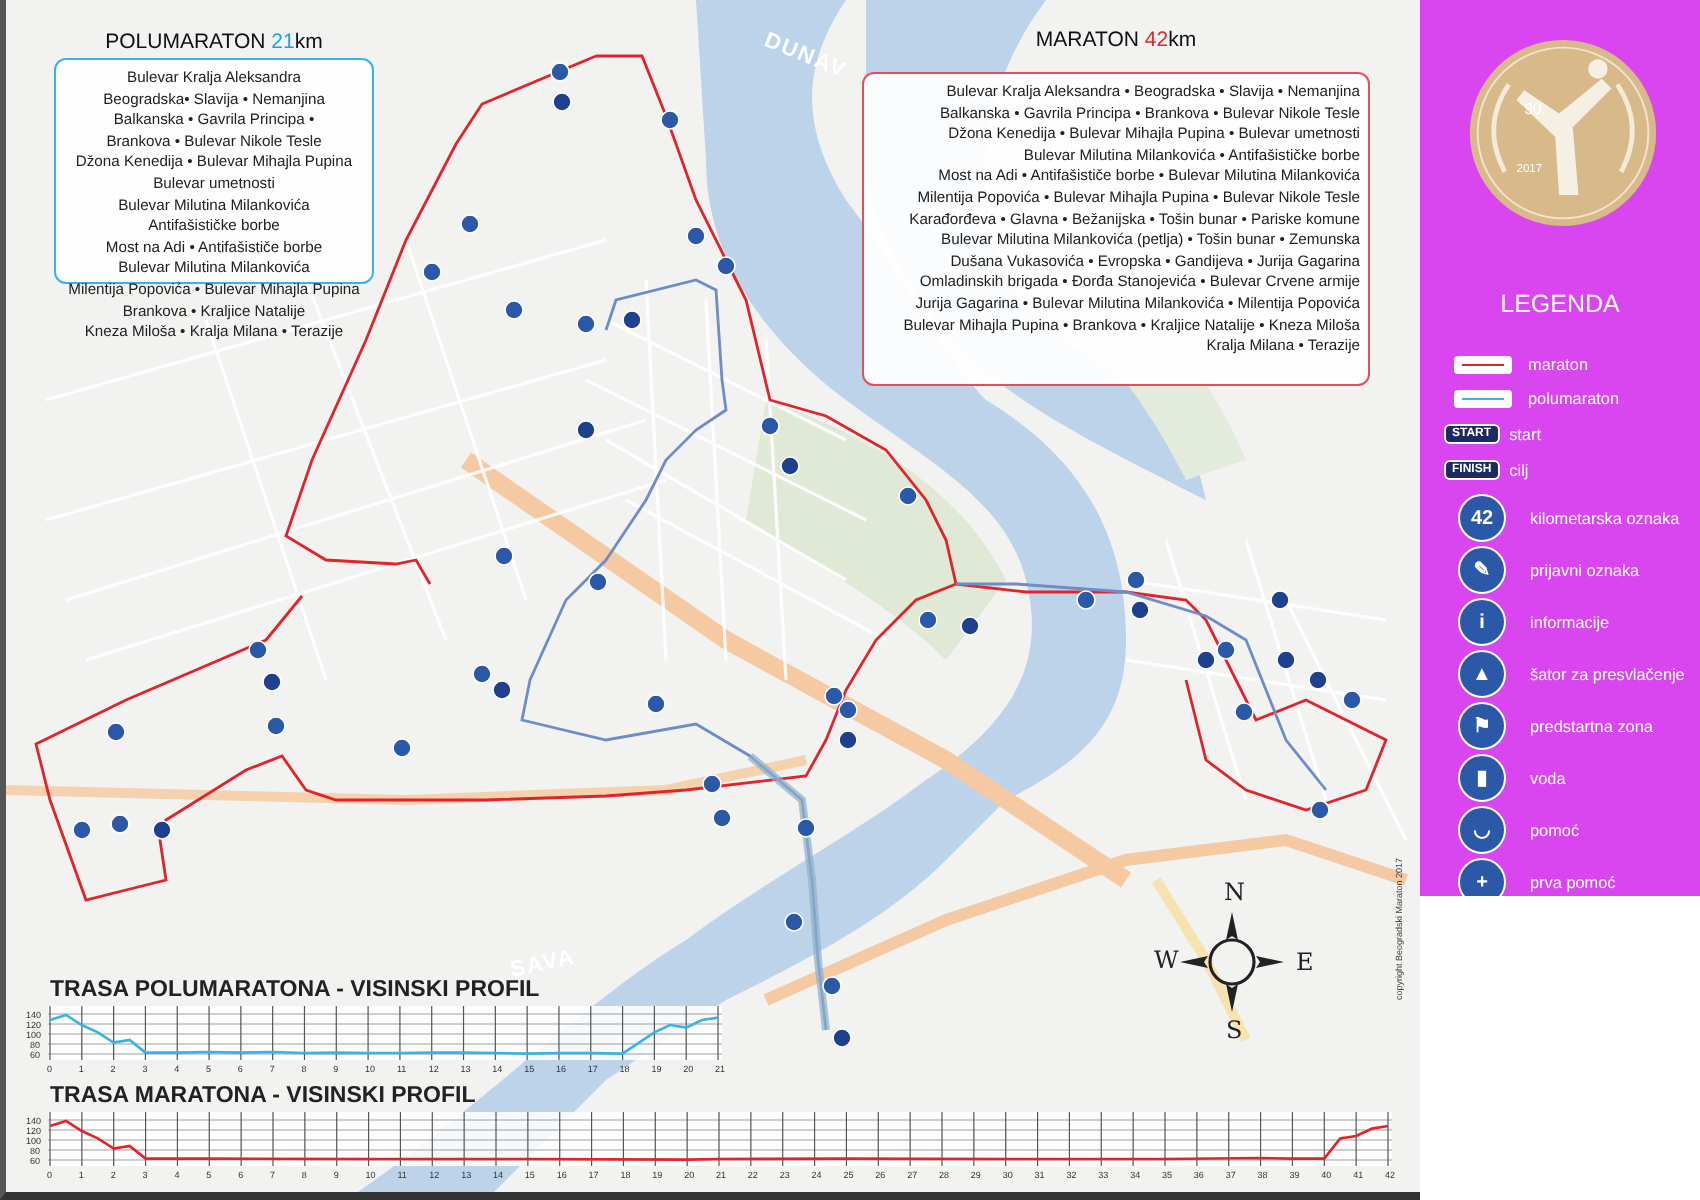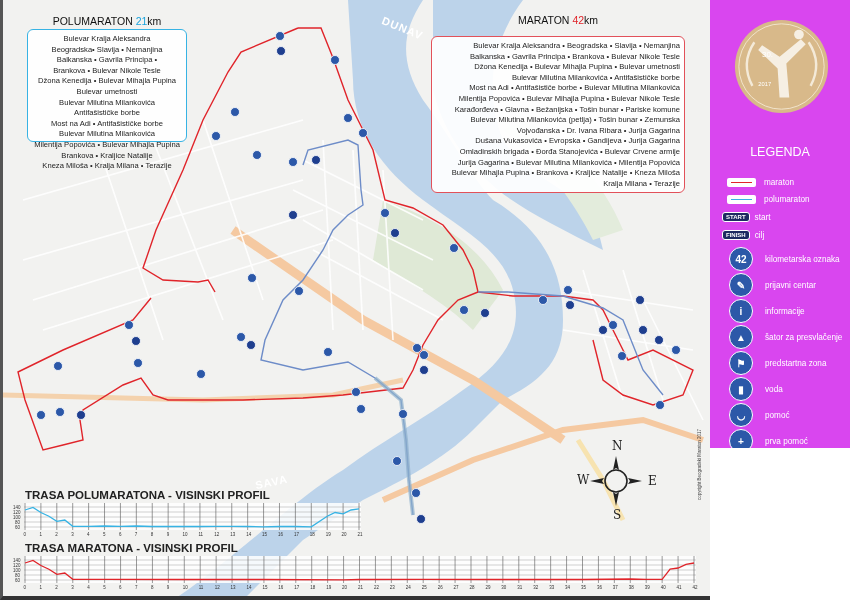--- a/index.html
+++ b/index.html
@@ -149,40 +149,39 @@
   </div>
   <div class="route-box" id="half-box">
     <div>Bulevar Kralja Aleksandra</div>
     <div>Beogradska• Slavija • Nemanjina</div>
     <div>Balkanska • Gavrila Principa •</div>
     <div>Brankova • Bulevar Nikole Tesle</div>
     <div>Džona Kenedija • Bulevar Mihajla Pupina</div>
     <div>Bulevar umetnosti</div>
     <div>Bulevar Milutina Milankovića</div>
     <div>Antifašističke borbe</div>
-    <div>Most na Adi • Antifašističke borbe</div>
+    <div>Most na Adi • Antifašističe borbe</div>
     <div>Bulevar Milutina Milankovića</div>
     <div>Milentija Popovića • Bulevar Mihajla Pupina</div>
     <div>Brankova • Kraljice Natalije</div>
     <div>Kneza Miloša • Kralja Milana • Terazije</div>
   </div>
 
   <div class="route-title" id="full-title">
     <span>MARATON </span><span class="num-red">42</span><span>km</span>
   </div>
   <div class="route-box" id="full-box">
     <div>Bulevar Kralja Aleksandra • Beogradska • Slavija • Nemanjina</div>
     <div>Balkanska • Gavrila Principa • Brankova • Bulevar Nikole Tesle</div>
     <div>Džona Kenedija • Bulevar Mihajla Pupina • Bulevar umetnosti</div>
     <div>Bulevar Milutina Milankovića • Antifašističke borbe</div>
     <div>Most na Adi • Antifašističe borbe • Bulevar Milutina Milankovića</div>
     <div>Milentija Popovića • Bulevar Mihajla Pupina • Bulevar Nikole Tesle</div>
     <div>Karađorđeva • Glavna • Bežanijska • Tošin bunar • Pariske komune</div>
     <div>Bulevar Milutina Milankovića (petlja) • Tošin bunar • Zemunska</div>
-    <div>Vojvođanska • Dr. Ivana Ribara • Jurija Gagarina</div>
     <div>Dušana Vukasovića • Evropska • Gandijeva • Jurija Gagarina</div>
     <div>Omladinskih brigada • Đorđa Stanojevića • Bulevar Crvene armije</div>
     <div>Jurija Gagarina • Bulevar Milutina Milankovića • Milentija Popovića</div>
     <div>Bulevar Mihajla Pupina • Brankova • Kraljice Natalije • Kneza Miloša</div>
     <div>Kralja Milana • Terazije</div>
   </div>
 
   <div class="compass">
     <svg width="95" height="85" viewBox="0 0 95 85" style="position:absolute;left:0;top:0;">
       <circle cx="48" cy="43" r="11" fill="none" stroke="#222" stroke-width="1.6"></circle>
@@ -409,21 +408,21 @@
   <div class="leg-row tag" style="top:225px;">
     <span class="leg-tag">FINISH</span>
     <span class="leg-label">cilj</span>
   </div>
   <div class="leg-row icon" style="top:249px;">
     <span class="leg-icon">42</span>
     <span class="leg-label">kilometarska oznaka</span>
   </div>
   <div class="leg-row icon" style="top:275px;">
     <span class="leg-icon">✎</span>
-    <span class="leg-label">prijavni centar</span>
+    <span class="leg-label">prijavni oznaka</span>
   </div>
   <div class="leg-row icon" style="top:301px;">
     <span class="leg-icon">i</span>
     <span class="leg-label">informacije</span>
   </div>
   <div class="leg-row icon" style="top:327px;">
     <span class="leg-icon">▲</span>
     <span class="leg-label">šator za presvlačenje</span>
   </div>
   <div class="leg-row icon" style="top:353px;">

